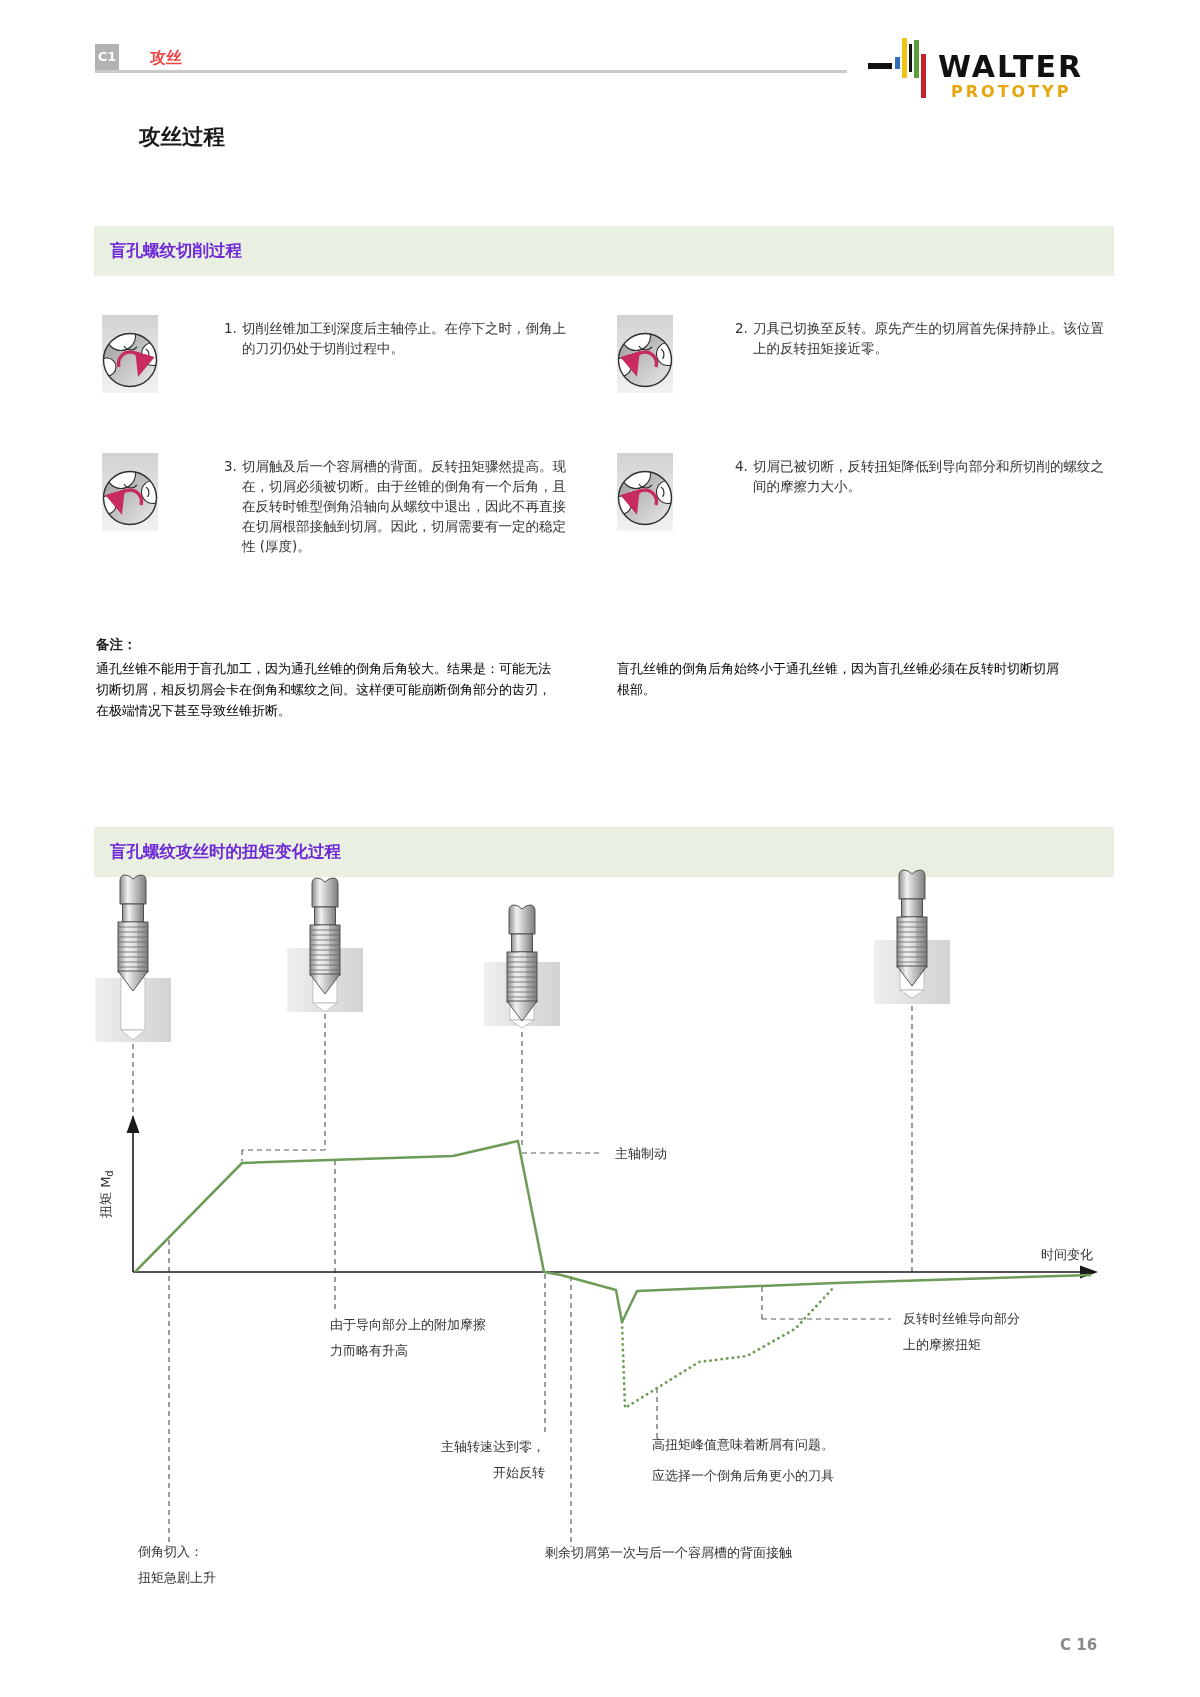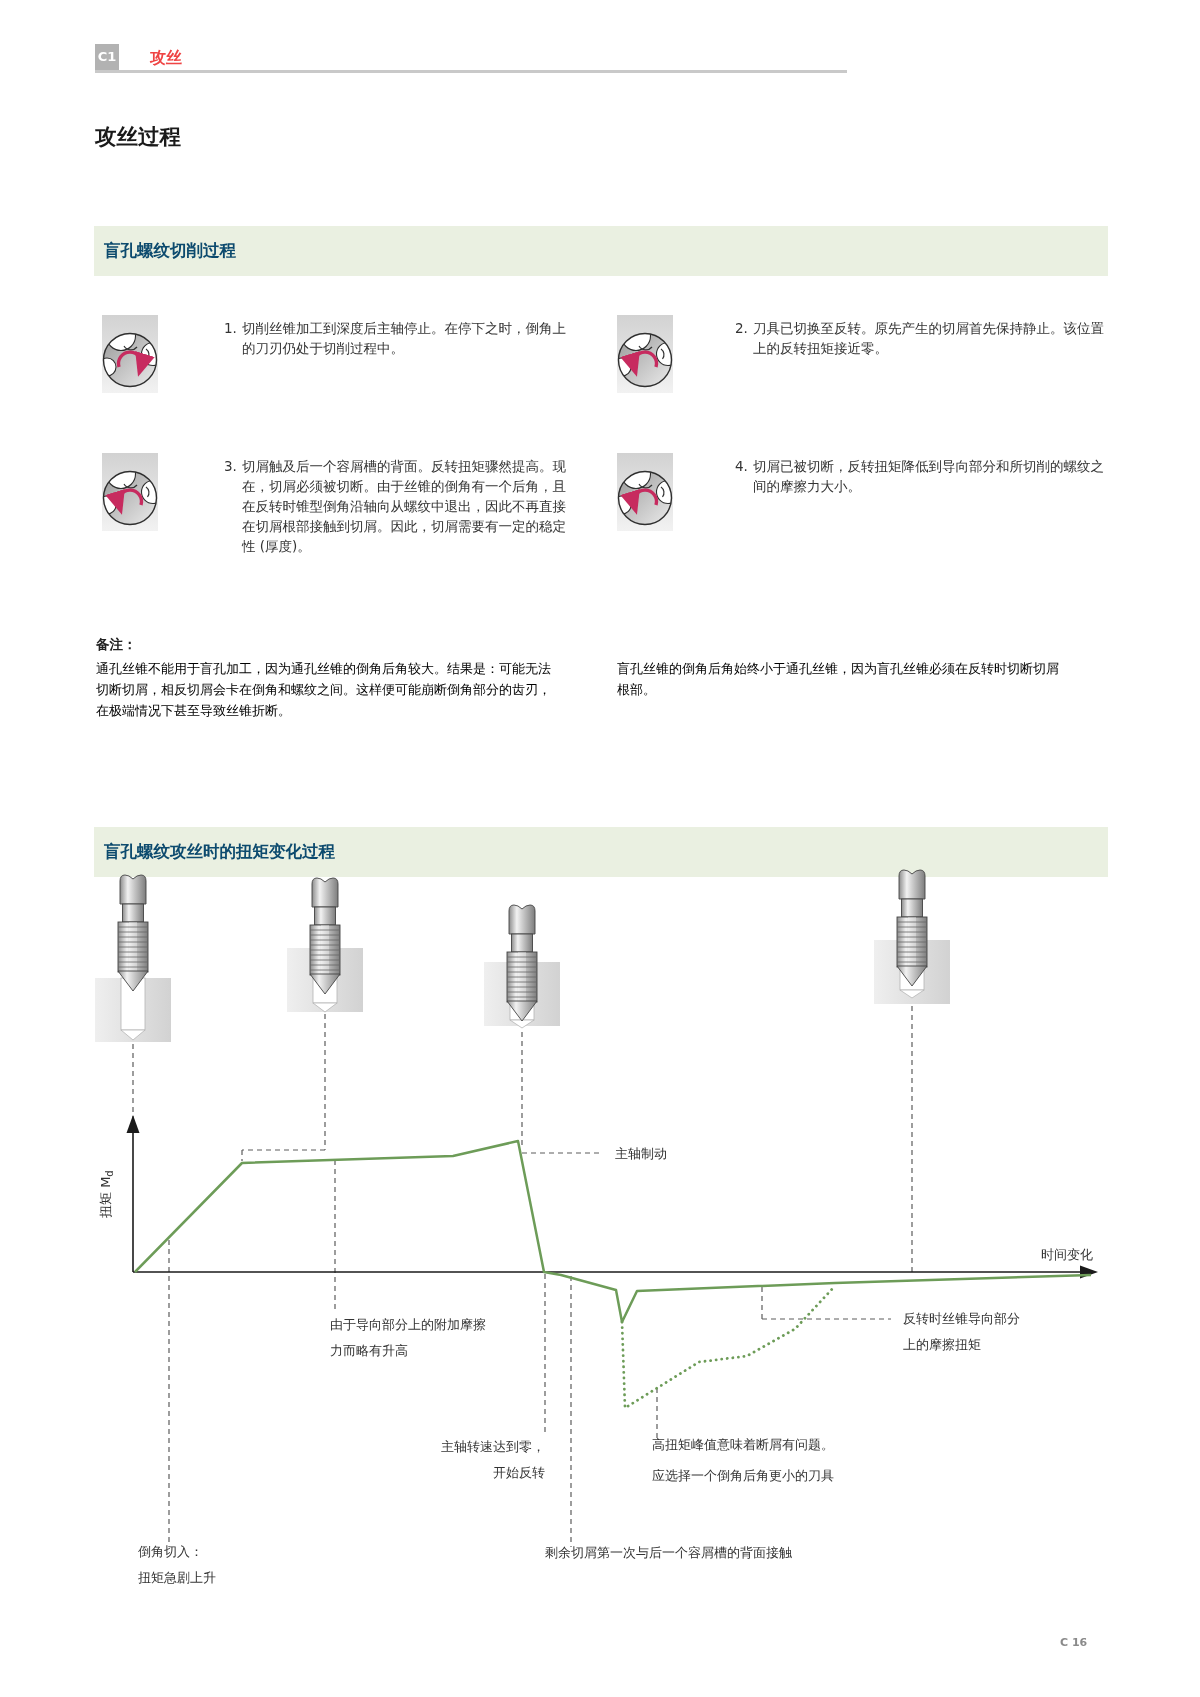--- a/index.html
+++ b/index.html
@@ -6,28 +6,28 @@
   .page{position:relative;width:1200px;height:1697px;background:#fff;overflow:hidden;
         font-family:"DejaVu Sans","Liberation Sans",sans-serif;color:#333;}
   .abs{position:absolute;}
   
   .badge{background:#b2b2b2;color:#fff;font-weight:bold;font-size:13px;
          width:24px;height:26px;line-height:26px;text-align:center;}
   .hsection{font-size:16px;font-weight:bold;color:#ef4444;}
   .hrule{background:#c9c9c9;height:3px;}
   .brand-walter{font-size:30px;font-weight:bold;color:#111;letter-spacing:2px;line-height:1;}
   .brand-prototyp{font-size:16px;font-weight:bold;color:#e6a50a;letter-spacing:3px;line-height:1;}
-  .page-title{font-size:21.5px;font-weight:bold;color:#1a1a1a;}
-  .secbar{background:#eaf0e1;height:50px;line-height:50px;padding-left:10px;
-          font-size:16.5px;font-weight:bold;color:#0c4a6e;}
+  .page-title{font-size:21.5px;font-weight:bold;color:#1a1a1a;margin-left:44px;}
+  .secbar{background:#eaf0e1;height:50px;line-height:50px;padding-left:16px;
+          font-size:16.5px;font-weight:bold;color:#6d28d9;}
   .item{display:flex;font-size:13.5px;line-height:20px;color:#333;}
   .item .no{width:18px;flex:0 0 18px;}
   .notes-title{font-size:13.5px;font-weight:bold;color:#222;}
   .notes-col{font-size:13px;line-height:21px;color:#000000;}
-  .pagenum{font-size:11px;font-weight:bold;color:#8a8a8a;}
+  .pagenum{font-size:15px;font-weight:bold;color:#8a8a8a;}
   svg text{font-family:"DejaVu Sans","Liberation Sans",sans-serif;}
   .clabel{font-size:13px;fill:#333;}
   .dash{stroke:#5c5c5c;stroke-width:1.2;stroke-dasharray:5 4;fill:none;}
 </style>
 </head>
 <body>
 
 <svg width="0" height="0" style="position:absolute" aria-hidden="true">
   <defs>
     <linearGradient id="gMetal" x1="0" y1="0" x2="1" y2="0">
@@ -88,20 +88,32 @@
     </g>
   </defs>
 </svg>
 
 <div class="page">
 
   <div class="abs badge" style="left:95px;top:44px;">C1</div>
   <div class="abs hsection" style="left:150px;top:48px;">攻丝</div>
   <div class="abs hrule" style="left:95px;top:70px;width:752px;"></div>
 
+  <div class="abs" style="left:868px;top:34px;width:245px;height:72px;">
+    <svg width="62" height="68" style="position:absolute;left:0;top:0;">
+      <rect x="0" y="29" width="24" height="6" fill="#111"></rect>
+      <rect x="27" y="23" width="5" height="12" fill="#2f6db5"></rect>
+      <rect x="34" y="4" width="5" height="40" fill="#f0c410"></rect>
+      <rect x="41" y="10" width="3" height="28" fill="#111"></rect>
+      <rect x="46" y="6" width="5" height="38" fill="#5a9e3c"></rect>
+      <rect x="53" y="20" width="5" height="44" fill="#c4232d"></rect>
+    </svg>
+    <div class="abs brand-walter" style="left:70px;top:18px;">WALTER</div>
+    <div class="abs brand-prototyp" style="left:83px;top:50px;">PROTOTYP</div>
+  </div>
 
   <div class="abs page-title" style="left:95px;top:122px;">攻丝过程</div>
 
   <div class="abs secbar" style="left:94px;top:226px;width:1004px;">盲孔螺纹切削过程</div>
 
   <svg class="abs" style="left:102px;top:315px;" width="56" height="78">
     <use href="#xsec-base"></use>
     <path d="M 17,52 A 11.5,11.5 0 1 1 39,52" fill="none" stroke="#c72b5f" stroke-width="3.4" marker-end="url(#arrh)"></path>
   </svg>
   <svg class="abs" style="left:617px;top:315px;" width="56" height="78">

